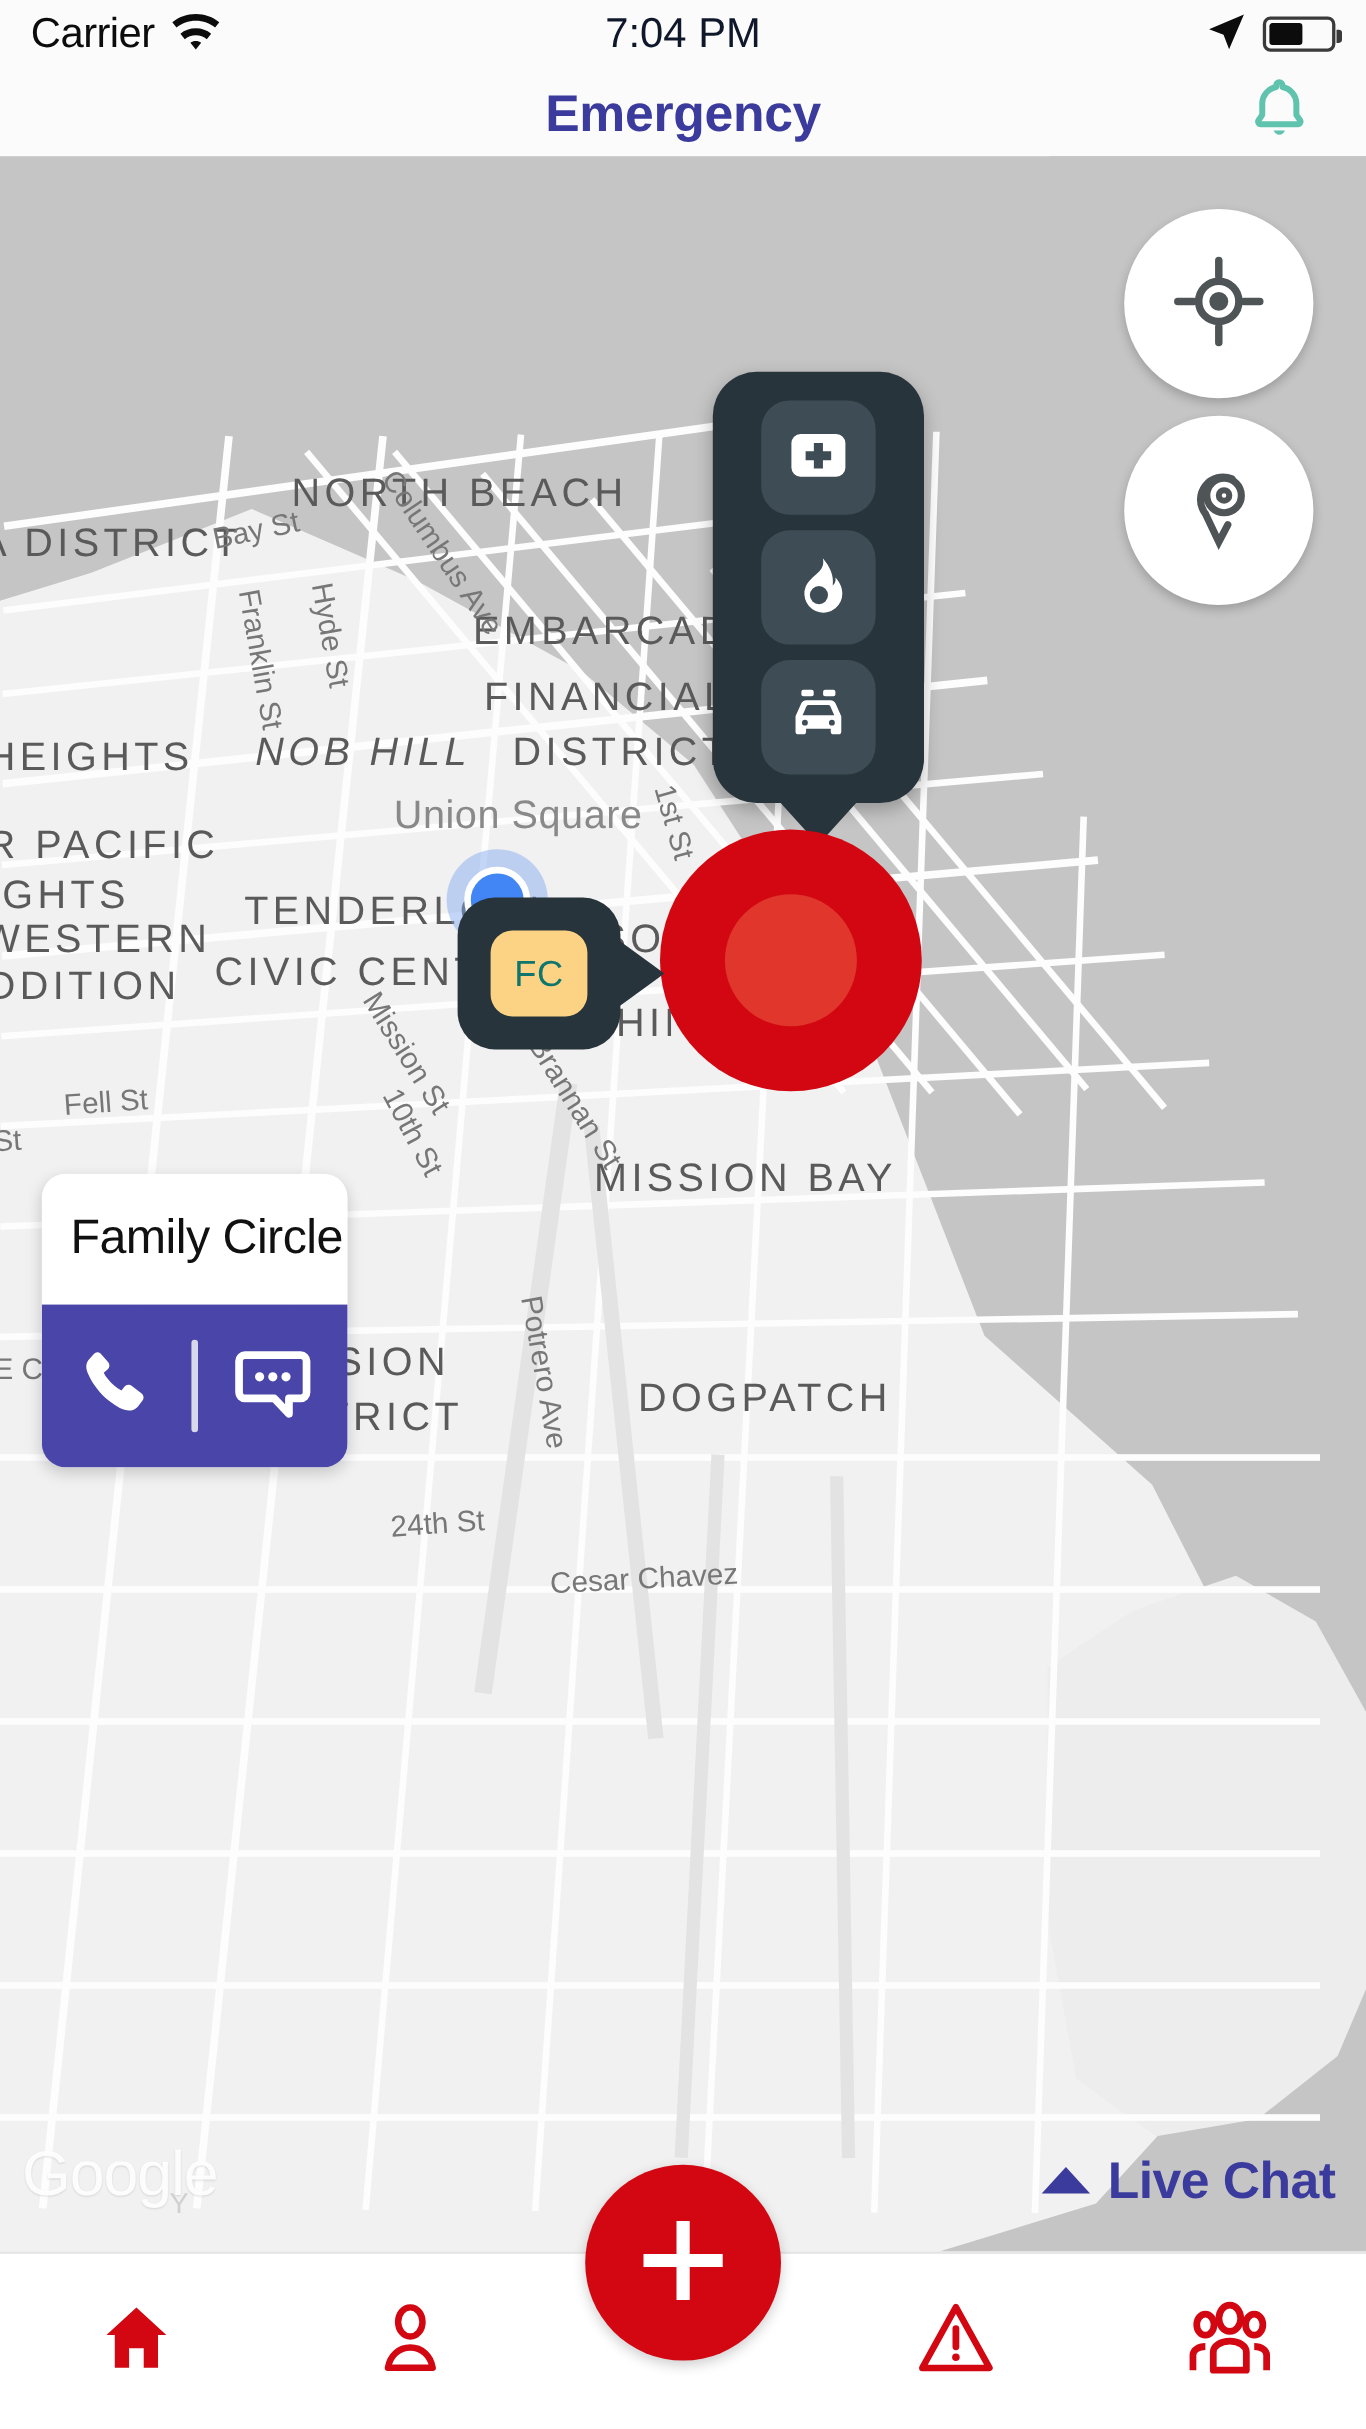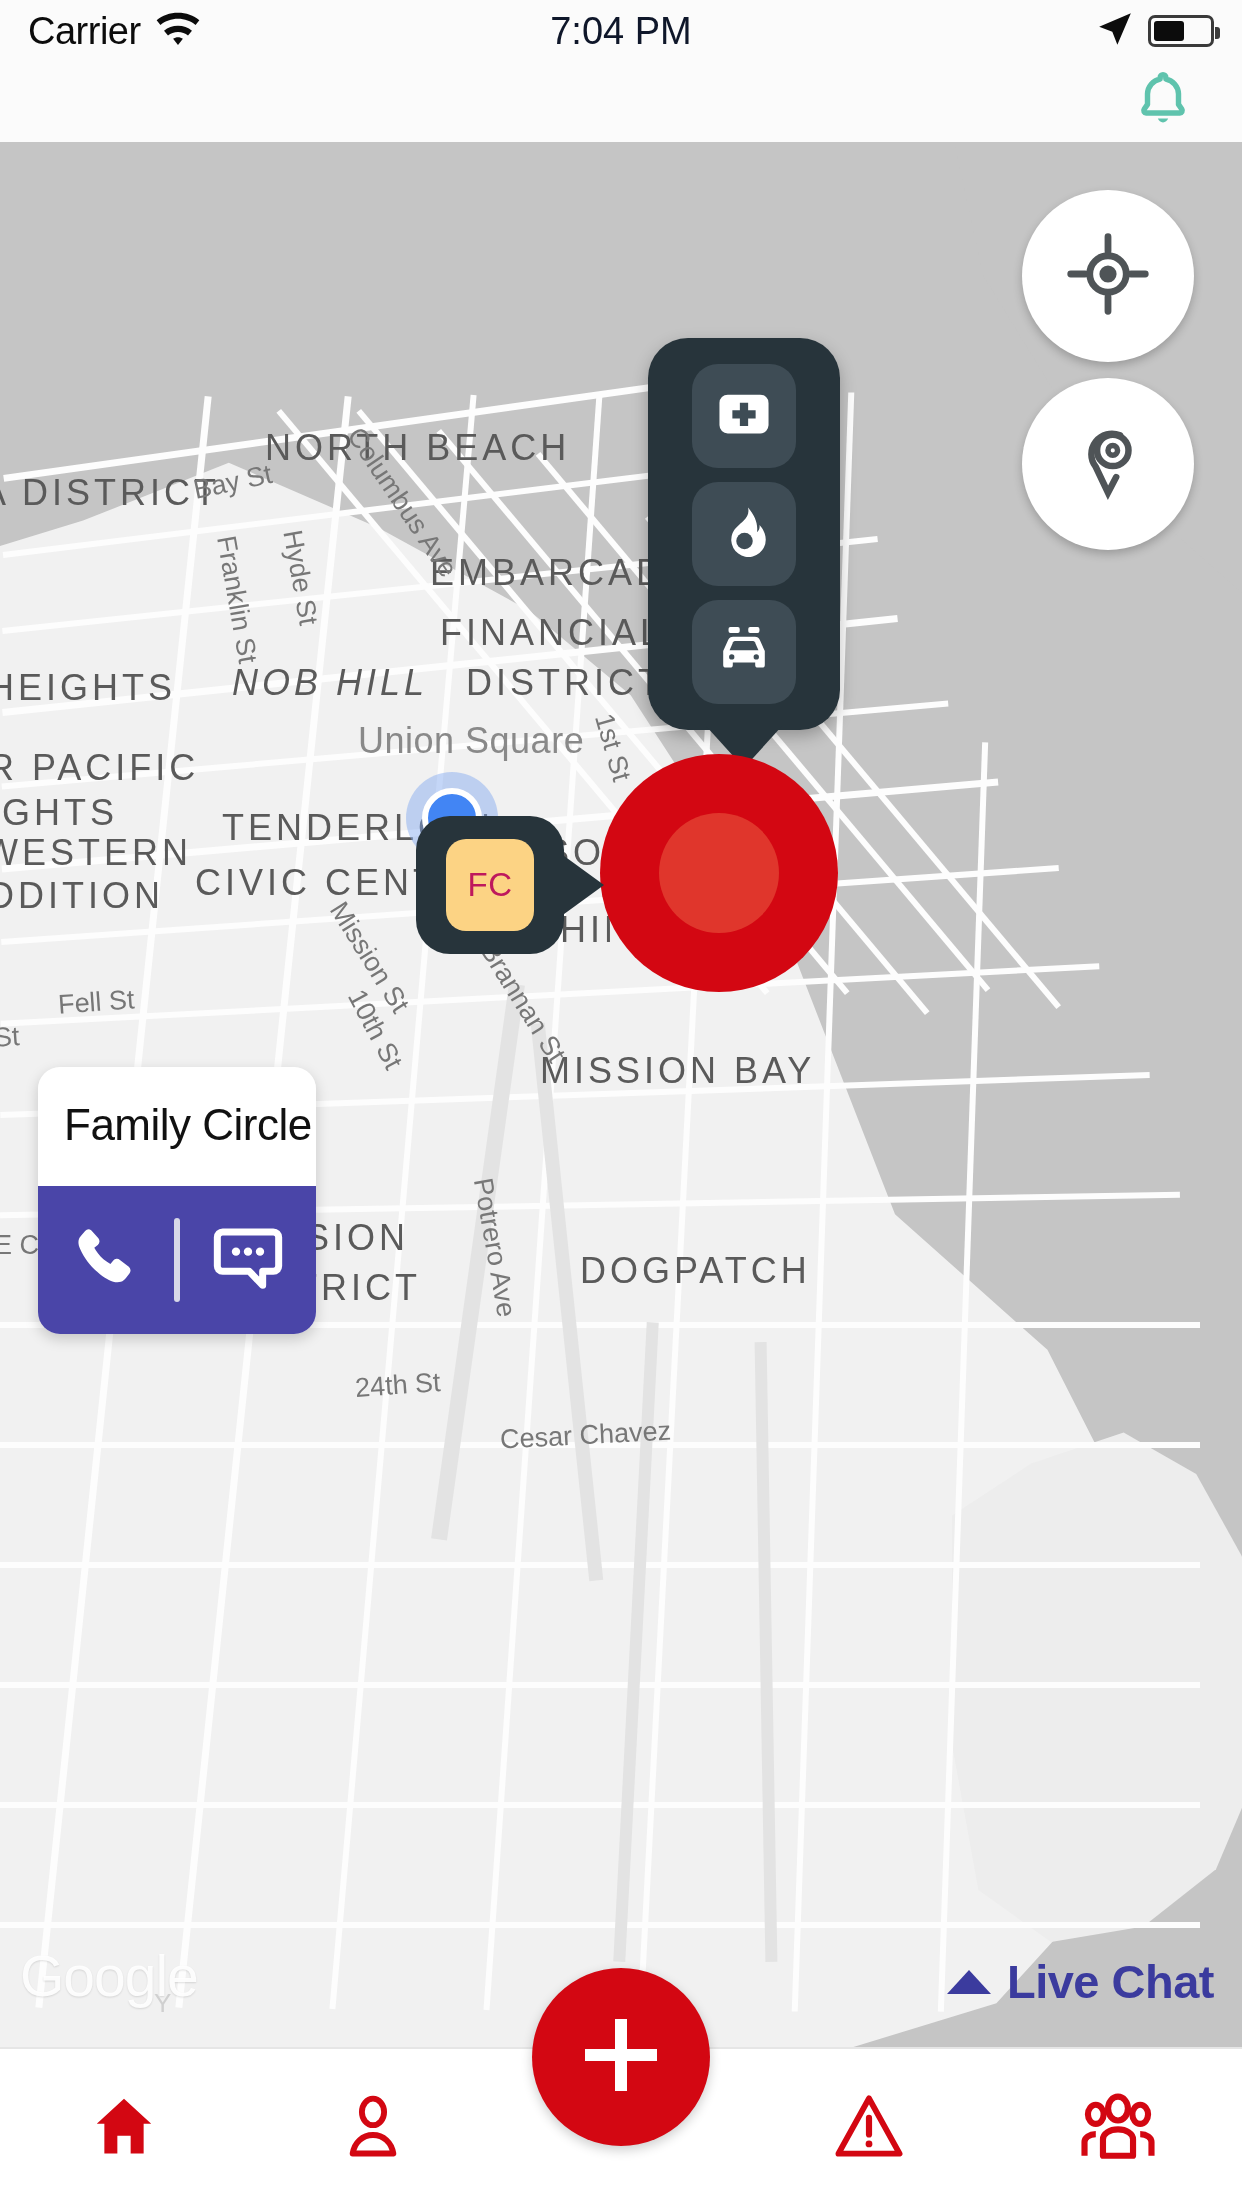--- a/index.html
+++ b/index.html
@@ -141,24 +141,24 @@
     background:#27343b; border-radius:34px;
     display:flex; align-items:center; justify-content:center;
   }
   .fc-marker::after {
     content:""; position:absolute; right:-40px; top:50%;
     transform:translateY(-50%);
     border-top:32px solid transparent; border-bottom:32px solid transparent;
     border-left:44px solid #27343b;
   }
   .fc-chip {
-    width:88px; height:92px; border-radius:20px;
+    width:88px; height:78px; border-radius:20px;
     background:#fcd384;
     display:flex; align-items:center; justify-content:center;
-    color:#be185d; font-size:33px; letter-spacing:0.5px;
+    color:#0f766e; font-size:33px; letter-spacing:0.5px;
   }
 
   
   .user-dot-halo {
     position:absolute; left:406px; top:630px;
     width:92px; height:92px; border-radius:50%;
     background:rgba(127,167,240,0.45);
   }
   .user-dot {
     position:absolute; left:422px; top:646px;
@@ -252,20 +252,21 @@
         <path d="M22 2L2 10.5l8.3 3.2L13.5 22 22 2z" fill="#0c0c0c"></path>
       </svg>
     </span>
     <span class="battery">
       <span class="battery-fill"></span>
     </span>
   </div>
 </div>
 
 <div class="header">
+  <span class="header-title">Emergency</span>
   <span class="bell-btn">
     <span>
       <svg width="62" height="62" viewBox="0 0 24 24">
         <path d="M12 2.2a1.1 1.1 0 00-1.1 1.1v.6A6 6 0 006 9.6v4.1l-1.3 1.9a.9.9 0 00.75 1.4h13.1a.9.9 0 00.75-1.4L18 13.7V9.6a6 6 0 00-4.9-5.7v-.6A1.1 1.1 0 0012 2.2z" fill="none" stroke="#5fc3ad" stroke-width="2.1" stroke-linejoin="round"></path>
         <path d="M10 19.2c.35.9 1.1 1.5 2 1.5s1.65-.6 2-1.5z" fill="#5fc3ad"></path>
       </svg>
     </span>
   </span>
 </div>
 

